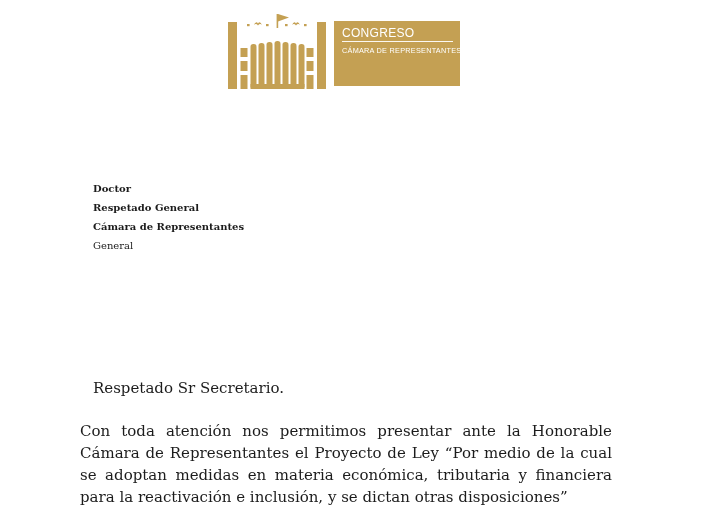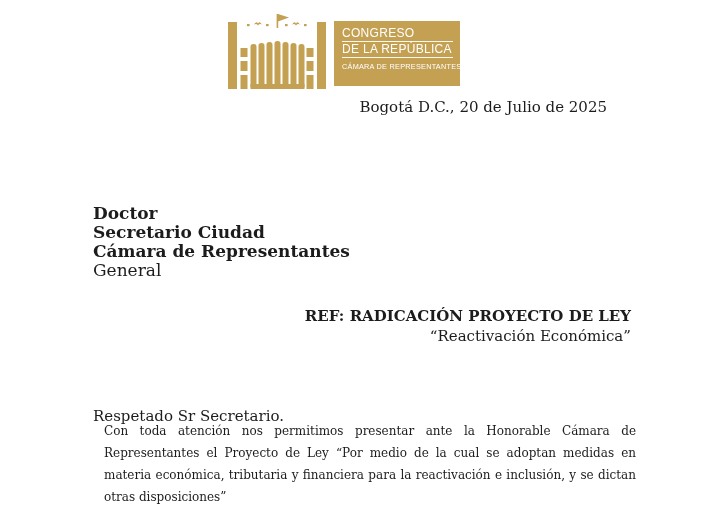--- a/index.html
+++ b/index.html
@@ -66,47 +66,45 @@
     top: 98px;
     width: 514px;
     text-align: right;
     font-size: 15px;
     line-height: 19px;
   }
   .recipient {
     position: absolute;
     left: 93px;
     top: 179px;
-    font-size: 17px;
+    font-size: 10px;
     line-height: 19px;
-    margin-top: 25px;
   }
   .b { font-weight: bold; }
   .ref {
     position: absolute;
     right: 77px;
     top: 307px;
     text-align: right;
     font-size: 15px;
     line-height: 19.5px;
   }
   .greeting {
     position: absolute;
     left: 93px;
     top: 379px;
     font-size: 15px;
     line-height: 19px;
-    margin-top: 28px;
   }
   .bodytext {
     position: absolute;
-    left: 104px;
+    left: 80px;
     top: 420px;
     width: 532px;
-    font-size: 12px;
+    font-size: 15px;
     line-height: 22px;
     text-align: justify;
   }
 </style>
 </head>
 <body>
 
 <div class="page">
 
   <div class="logo">
@@ -139,36 +137,30 @@
       <rect x="46.5" y="29" width="6" height="48" rx="2.8"></rect>
       <rect x="54.5" y="30" width="6" height="47" rx="2.8"></rect>
       <rect x="62.5" y="31" width="6" height="46" rx="2.8"></rect>
       <rect x="70.5" y="32" width="6" height="45" rx="2.8"></rect>
 
       <rect x="22.5" y="72" width="54" height="5"></rect>
     </svg>
 
     <div class="logo-box">
       <div class="logo-line">CONGRESO</div>
-      <div class="logo-line">DE LA REPÚBLICA</div>
       <div class="logo-subline">CÁMARA DE REPRESENTANTES</div>
     </div>
   </div>
 
-  <div class="date">Bogotá D.C., 20 de Julio de 2025</div>
 
   <div class="recipient">
     <div class="b">Doctor</div>
-    <div class="b">Secretario Ciudad</div>
+    <div class="b">Respetado General</div>
     <div class="b">Cámara de Representantes</div>
     <div>General</div>
   </div>
 
-  <div class="ref">
-    <div class="b">REF: RADICACIÓN PROYECTO DE LEY</div>
-    <div>“Reactivación Económica”</div>
-  </div>
 
   <div class="greeting">Respetado Sr Secretario.</div>
 
   <p class="bodytext">Con toda atención nos permitimos presentar ante la Honorable Cámara de Representantes el Proyecto de Ley “Por medio de la cual se adoptan medidas en materia económica, tributaria y financiera para la reactivación e inclusión, y se dictan otras disposiciones”</p>
 
 </div>
 
 </body></html>

